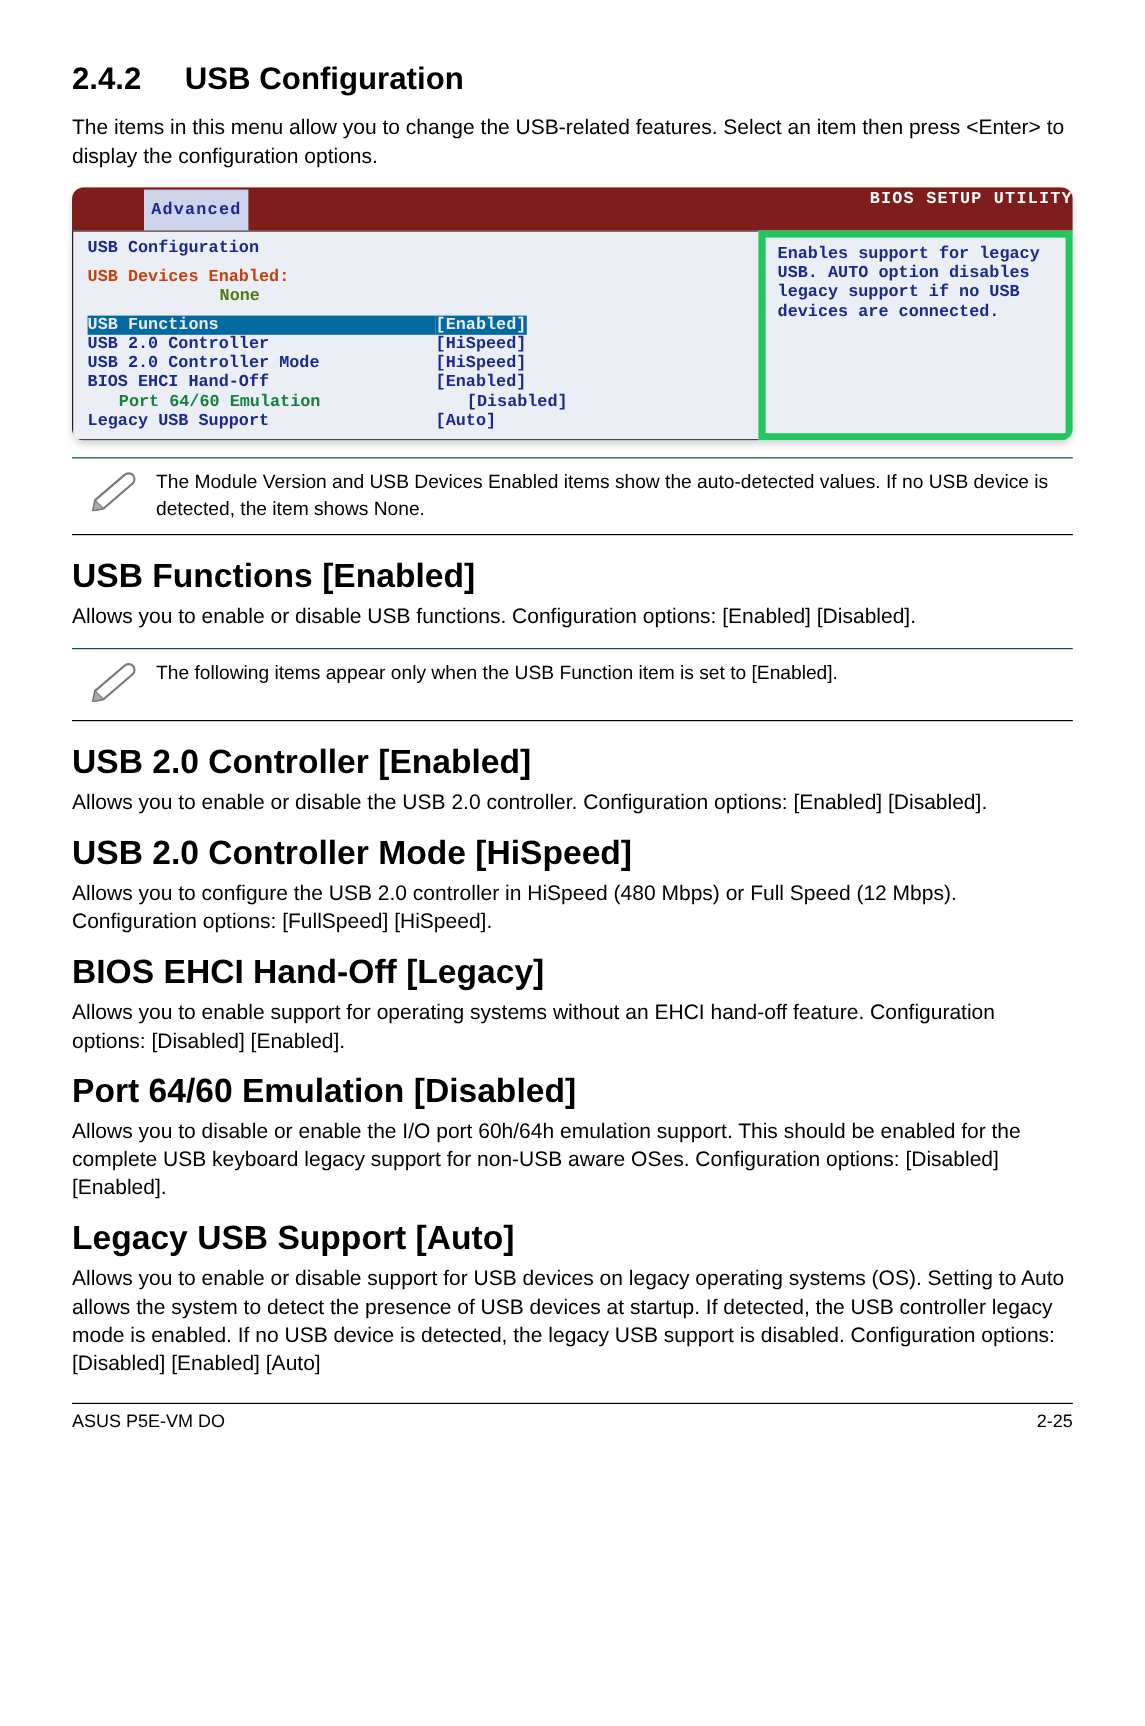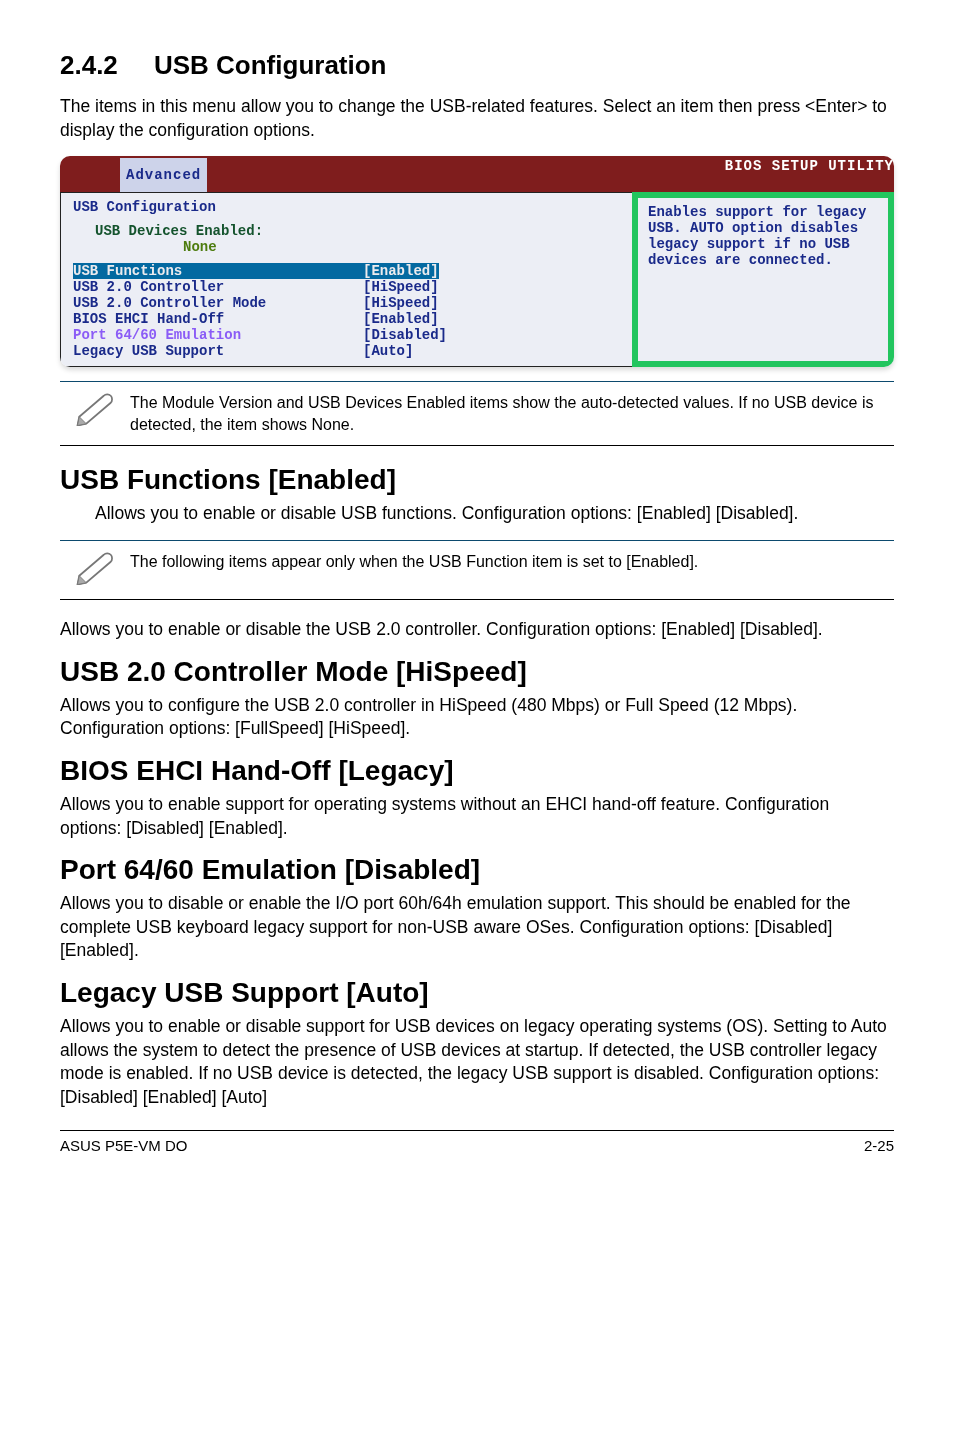--- a/index.html
+++ b/index.html
@@ -152,41 +152,41 @@
   <p class="body-text">The items in this menu allow you to change the USB-related features. Select an item then press &lt;Enter&gt; to display the configuration options.</p>
 
   <div class="bios-outer">
     <div class="bios-bar">
       <span class="bios-bar-title">BIOS SETUP UTILITY</span>
       <span class="bios-tab">Advanced</span>
     </div>
     <div class="bios-body">
       <div class="bios-left">
         <div class="bios-heading">USB Configuration</div>
-        <div style="color:#14532d;margin-left:22px;">USB Devices Enabled:</div>
+        <div style="color:#c2410c;">USB Devices Enabled:</div>
         <div class="bios-sub">None</div>
 
         <div class="bios-row sel-row">
           <span class="bios-label">USB Functions</span>
           <span class="bios-val">[Enabled]</span>
         </div>
         <div class="bios-row">
           <span class="bios-label" style="color:#1a2a8a;">USB 2.0 Controller</span>
           <span class="bios-val">[HiSpeed]</span>
         </div>
         <div class="bios-row">
           <span class="bios-label" style="color:#1a2a8a;">USB 2.0 Controller Mode</span>
           <span class="bios-val">[HiSpeed]</span>
         </div>
         <div class="bios-row">
           <span class="bios-label" style="color:#1a2a8a;">BIOS EHCI Hand-Off</span>
           <span class="bios-val">[Enabled]</span>
         </div>
         <div class="bios-row">
-          <span class="bios-label" style="color:#8b5cf6;">Port 64/60 Emulation</span>
+          <span class="bios-label" style="color:#15803d;margin-left:26px;">Port 64/60 Emulation</span>
           <span class="bios-val">[Disabled]</span>
         </div>
         <div class="bios-row">
           <span class="bios-label" style="color:#1a2a8a;">Legacy USB Support</span>
           <span class="bios-val">[Auto]</span>
         </div>
       </div>
       <div class="bios-right">Enables support for legacy USB. AUTO option disables legacy support if no USB devices are connected.</div>
     </div>
   </div>
@@ -195,32 +195,33 @@
     <div class="note-icon">
       <svg viewBox="0 0 48 40">
           <path d="M6 30 L34 6 C36 4 40 4 42 6 C44 8 44 12 42 14 L14 38 L4 40 Z" fill="none" stroke="#777" stroke-width="2"></path>
           <path d="M6 30 L14 38 L4 40 Z" fill="#aaa" stroke="#777"></path>
         </svg>
     </div>
     <div class="note-text">The Module Version and USB Devices Enabled items show the auto-detected values. If no USB device is detected, the item shows None.</div>
   </div>
 
   <h2 class="sub-h">USB Functions [Enabled]</h2>
-  <p class="body-text" style="white-space:pre-line;margin-left:35px;">Allows you to enable or disable USB functions. Configuration options: [Enabled] [Disabled].</p>
+  <p class="body-text" style="white-space:pre-line;">Allows you to enable or disable USB functions. Configuration options: [Enabled] [Disabled].</p>
 
   <div class="note-block">
     <div class="note-icon">
       <svg viewBox="0 0 48 40">
           <path d="M6 30 L34 6 C36 4 40 4 42 6 C44 8 44 12 42 14 L14 38 L4 40 Z" fill="none" stroke="#777" stroke-width="2"></path>
           <path d="M6 30 L14 38 L4 40 Z" fill="#aaa" stroke="#777"></path>
         </svg>
     </div>
     <div class="note-text">The following items appear only when the USB Function item is set to [Enabled].</div>
   </div>
 
+  <h2 class="sub-h">USB 2.0 Controller [Enabled]</h2>
   <p class="body-text">Allows you to enable or disable the USB  2.0 controller. Configuration options: [Enabled] [Disabled].</p>
 
   <h2 class="sub-h">USB 2.0 Controller Mode [HiSpeed]</h2>
   <p class="body-text">Allows you to configure the USB 2.0 controller in HiSpeed (480 Mbps) or Full Speed (12 Mbps). Configuration options: [FullSpeed] [HiSpeed].</p>
 
   <h2 class="sub-h">BIOS EHCI Hand-Off [Legacy]</h2>
   <p class="body-text">Allows you to enable support for operating systems without an EHCI hand-off feature. Configuration options: [Disabled] [Enabled].</p>
 
   <h2 class="sub-h">Port 64/60 Emulation [Disabled]</h2>
   <p class="body-text">Allows you to disable or enable the I/O port 60h/64h emulation support. This should be enabled for the complete USB keyboard legacy support for non-USB aware OSes. Configuration options: [Disabled] [Enabled].</p>

